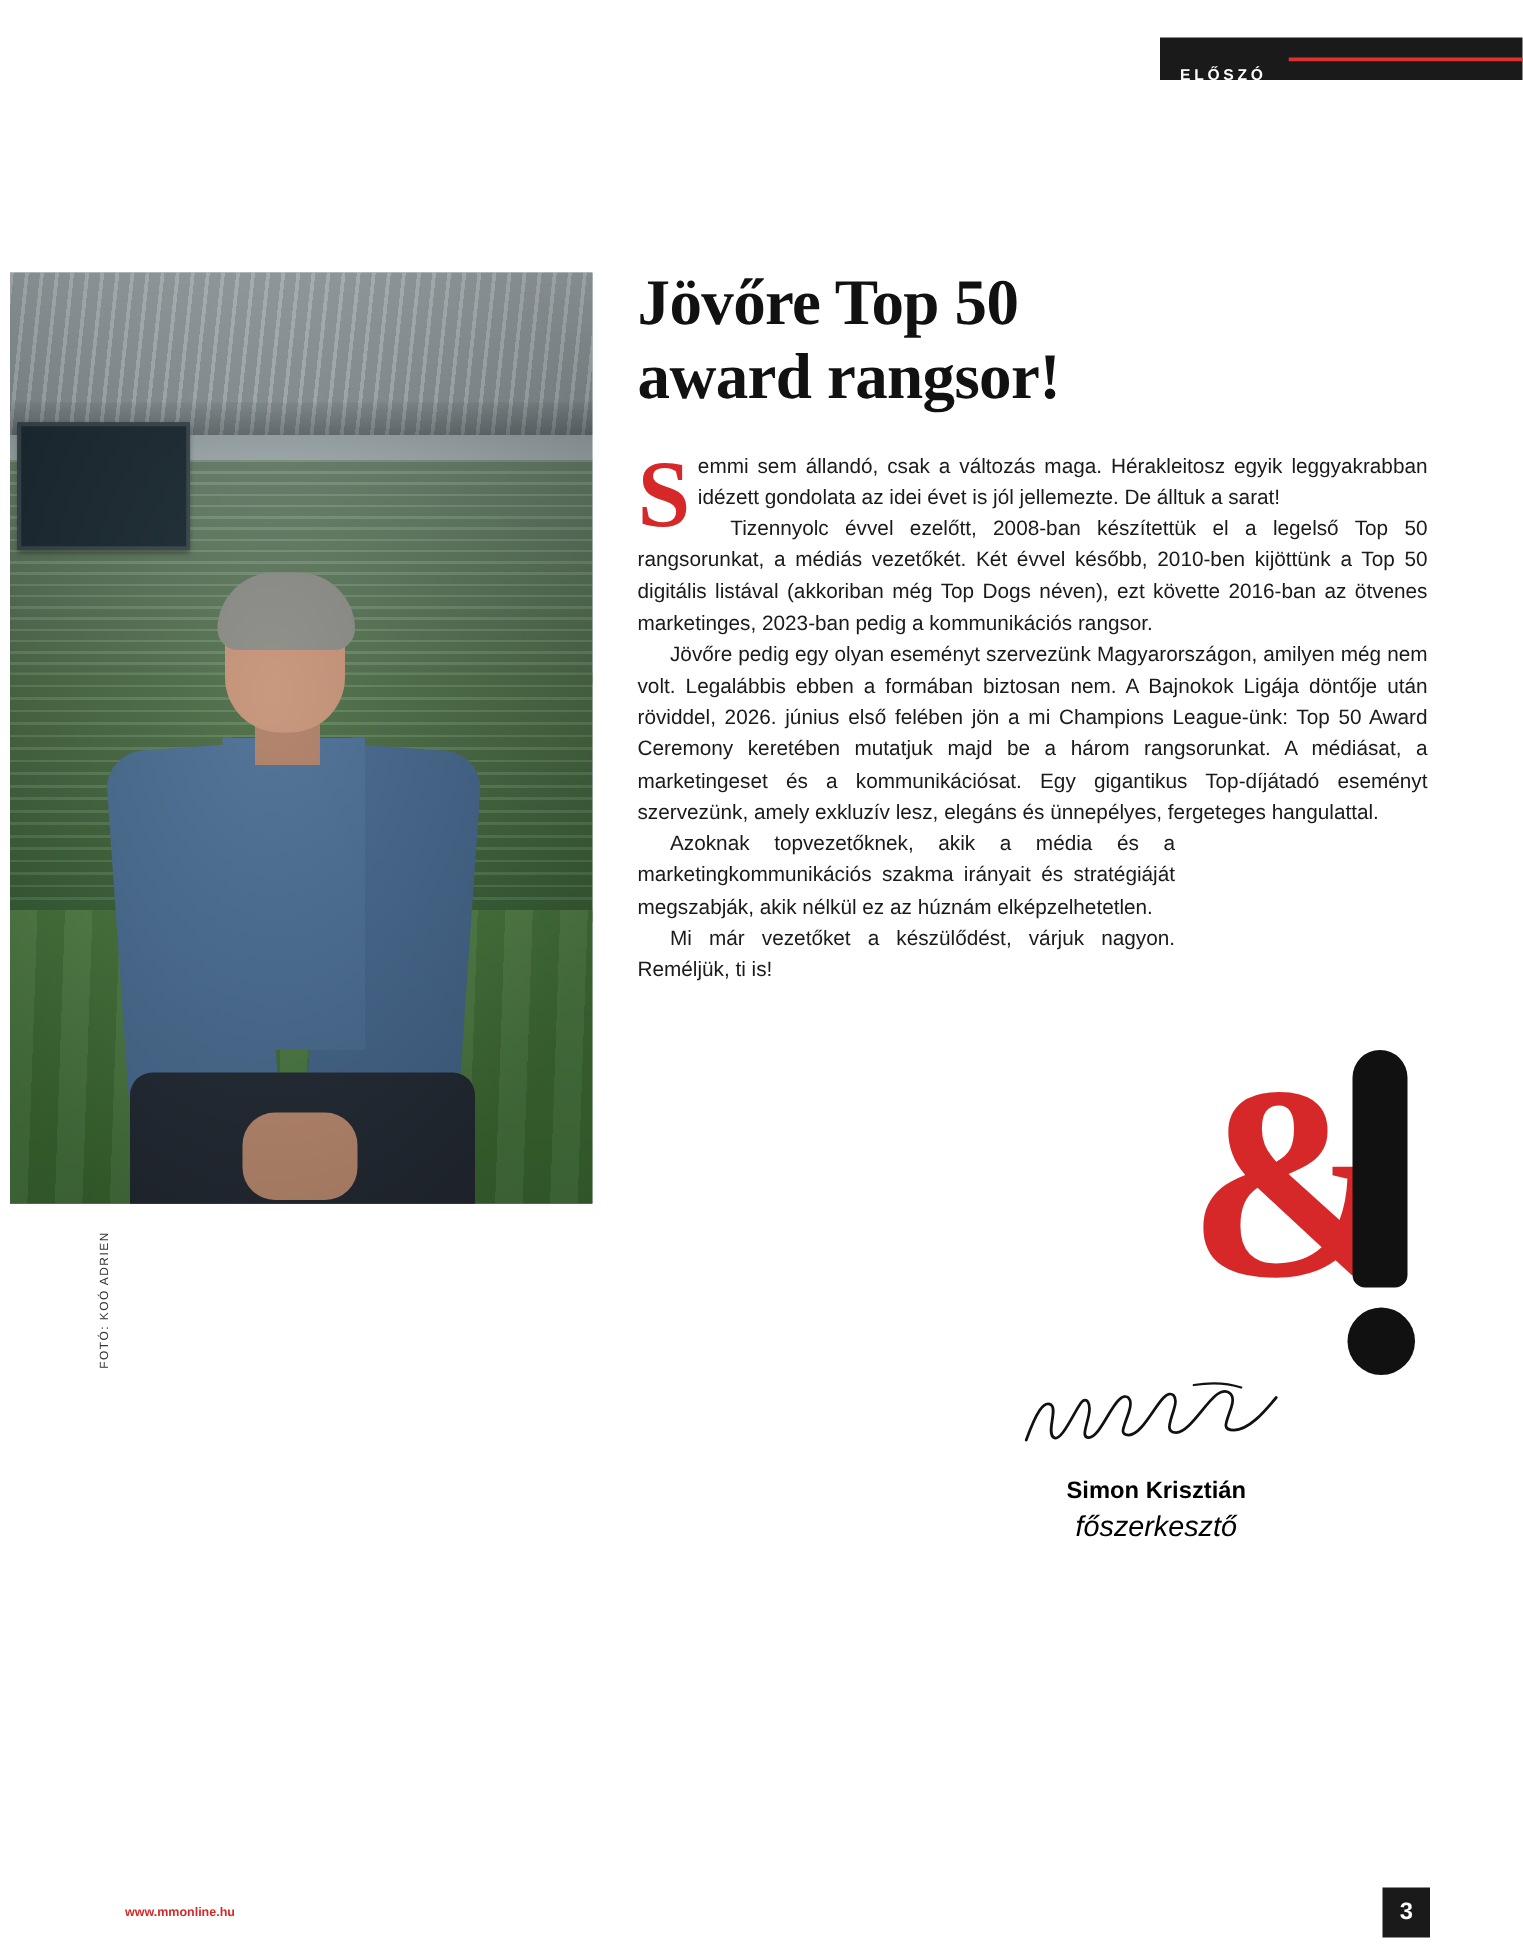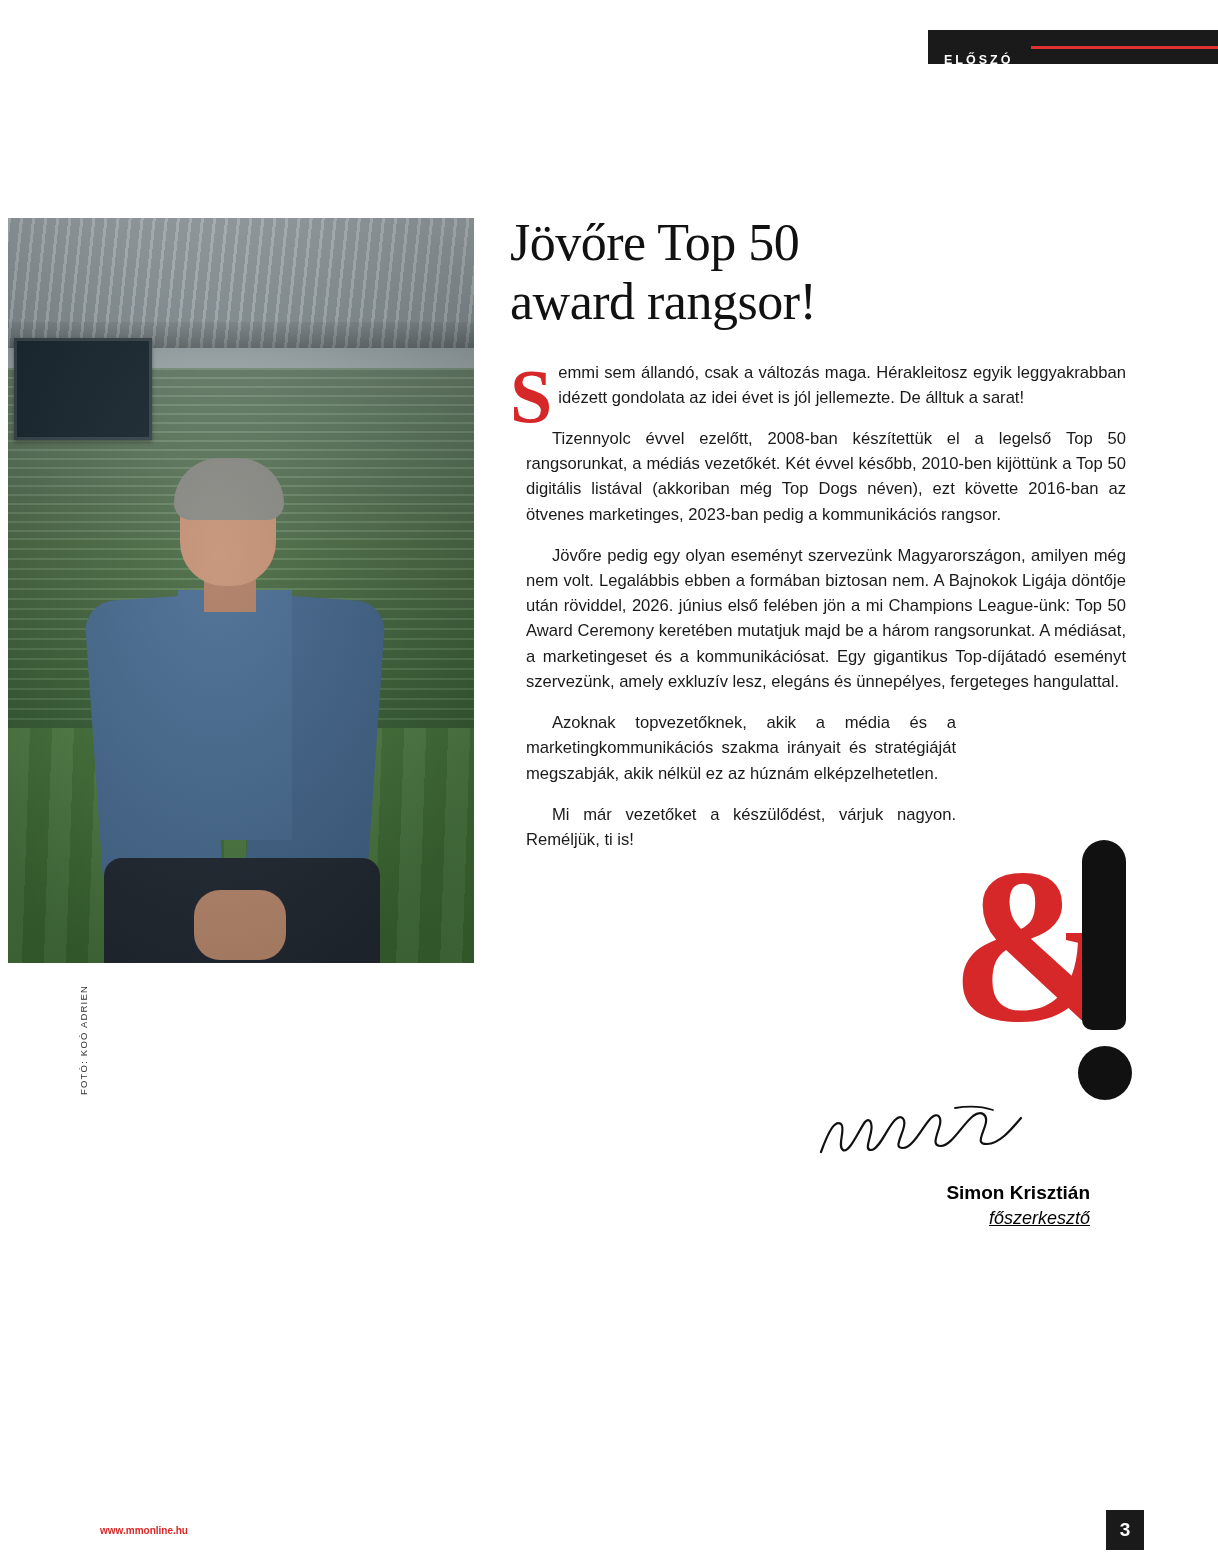--- a/index.html
+++ b/index.html
@@ -186,33 +186,33 @@
   .article {
     position: absolute;
     left: 510px;
     top: 214px;
     width: 632px;
   }
   .headline {
     font-family: "Liberation Serif", serif;
     font-size: 52px;
     line-height: 1.13;
-    font-weight: 400;
+    font-weight: 700;
     margin: 0 0 28px 0;
     letter-spacing: -0.5px;
     color: #111;
   }
   .body-col {
     position: relative;
     font-size: 16.6px;
     line-height: 1.52;
     color: #1a1a1a;
     text-align: justify;
   }
-  .body-col p { margin: 16px; text-indent: 26px; }
+  .body-col p { margin: 0; text-indent: 26px; }
   .body-col p.first { text-indent: 0; }
   .dropcap {
     float: left;
     font-family: "Liberation Serif", serif;
     color: #d62828;
     font-size: 76px;
     line-height: 0.76;
     font-weight: 700;
     padding: 6px 6px 0 0;
     margin-top: 2px;
@@ -250,33 +250,32 @@
     width: 54px; height: 54px; border-radius: 50%;
     background: #111;
   }
 
   
   .sig-block {
     position: absolute;
     left: 760px;
     top: 1100px;
     width: 330px;
-    text-align: right;
+    text-align: center;
   }
   .sig-svg { display: block; margin: 0 auto; }
   .sig-name {
     font-size: 19px;
     font-weight: 700;
     margin-top: 12px;
   }
   .sig-role {
-    font-size: 18px;
+    font-size: 23px;
     font-style: italic;
     margin-top: 4px;
-    text-decoration: underline;
   }
 
   
   .footer-url {
     position: absolute;
     left: 100px;
     bottom: 28px;
     color: #d62828;
     font-size: 10px;
     font-weight: 700;

